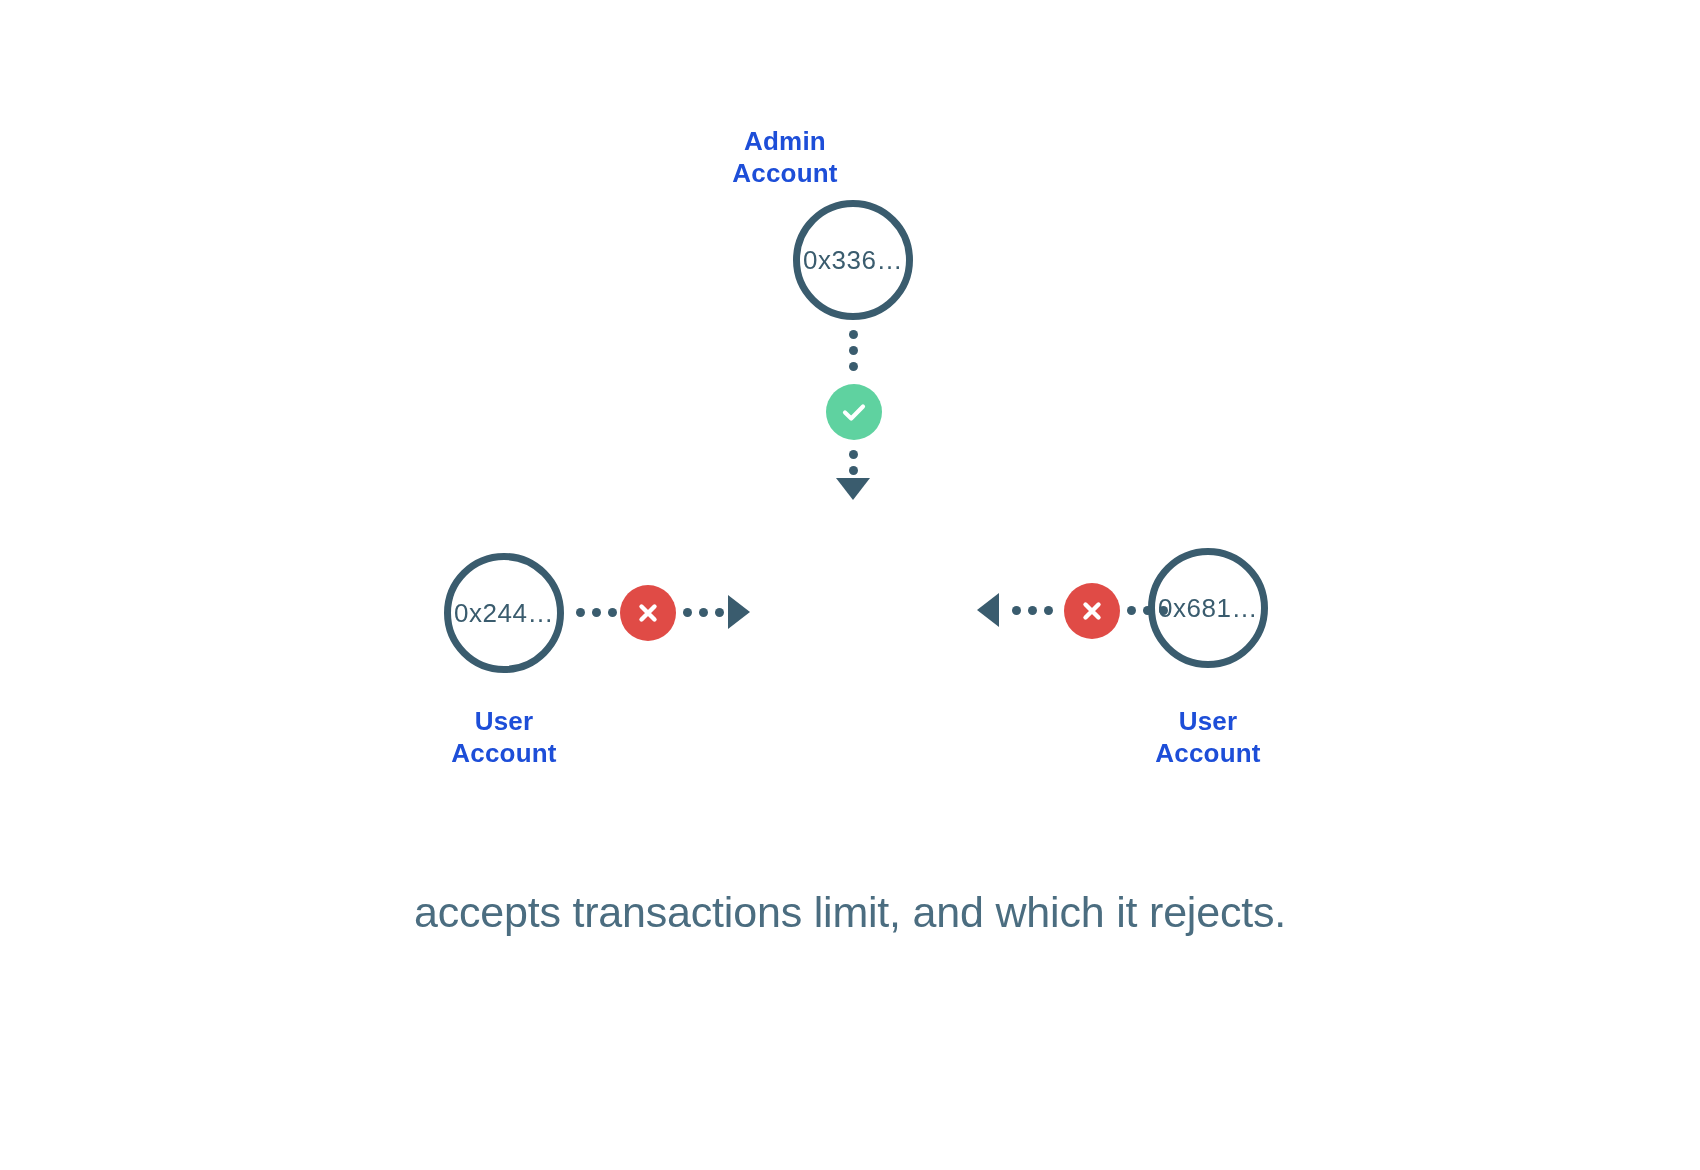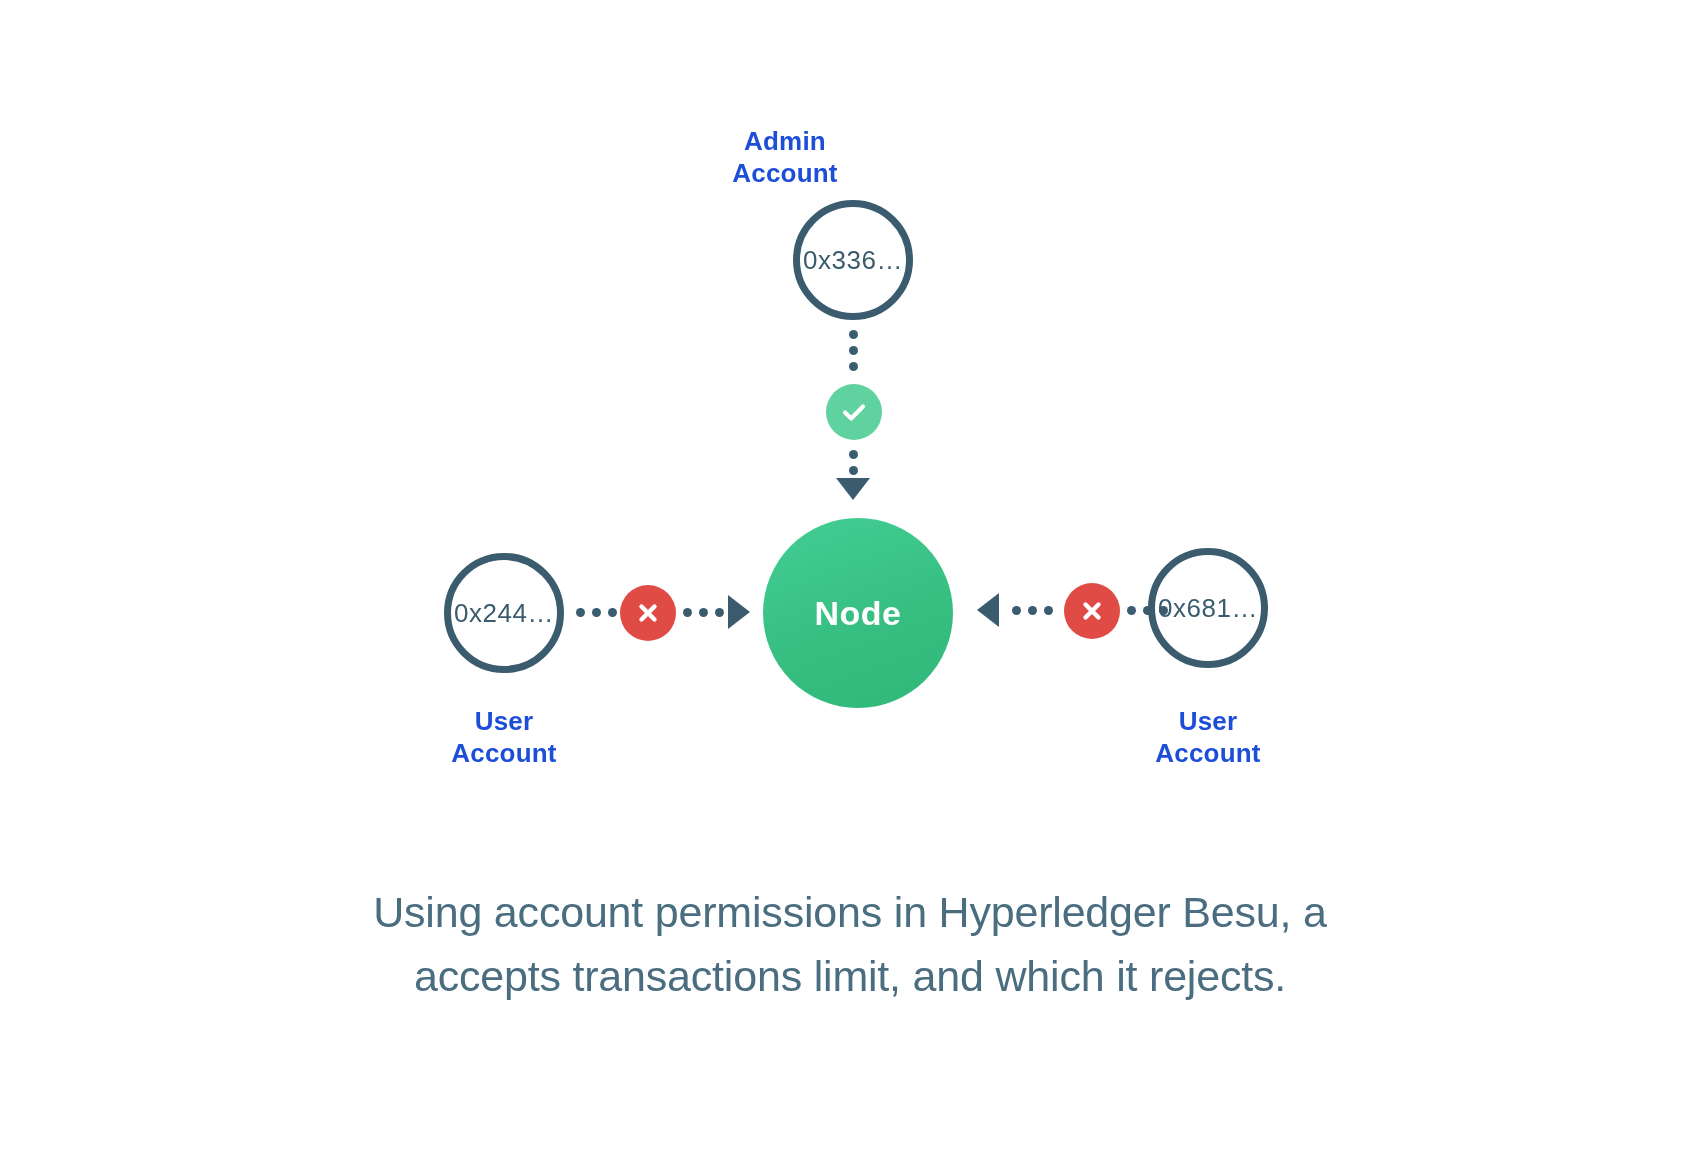--- a/index.html
+++ b/index.html
@@ -158,23 +158,20 @@
   </div>
 
   <div class="dots-v" style="left:849px; top:450px; width:9px; height:48px;">
     <div class="dot" style="left:0; top:0;"></div>
     <div class="dot" style="left:0; top:16px;"></div>
     <div class="dot" style="left:0; top:32px;"></div>
   </div>
 
   <div class="arrow arrow-down" style="left:836px; top:478px;"></div>
 
-  <div class="node-circle" style="left:763px; top:518px; width:190px; height:190px;">
-    <span class="node-label">Node</span>
-  </div>
 
   <div class="acct-circle" style="left:444px; top:553px; width:120px; height:120px;">
     <span class="acct-addr">0x244…</span>
   </div>
 
   <div class="acct-label" style="left:374px; top:705px; width:260px;">User
 Account</div>
 
   <div class="dots-h" style="left:576px; top:608px; width:48px; height:9px;">
     <div class="dot" style="left:0; top:0;"></div>
@@ -217,17 +214,16 @@
     </svg>
   </div>
 
   <div class="dots-h" style="left:1127px; top:606px; width:48px; height:9px;">
     <div class="dot" style="left:0; top:0;"></div>
     <div class="dot" style="left:16px; top:0;"></div>
     <div class="dot" style="left:32px; top:0;"></div>
   </div>
 
   <div id="caption">
-    <div>Using account permissions in Hyperledger Besu, a</div>
     <div>accepts transactions limit, and which it rejects.</div>
   </div>
 
 </div>
 
 </body></html>

